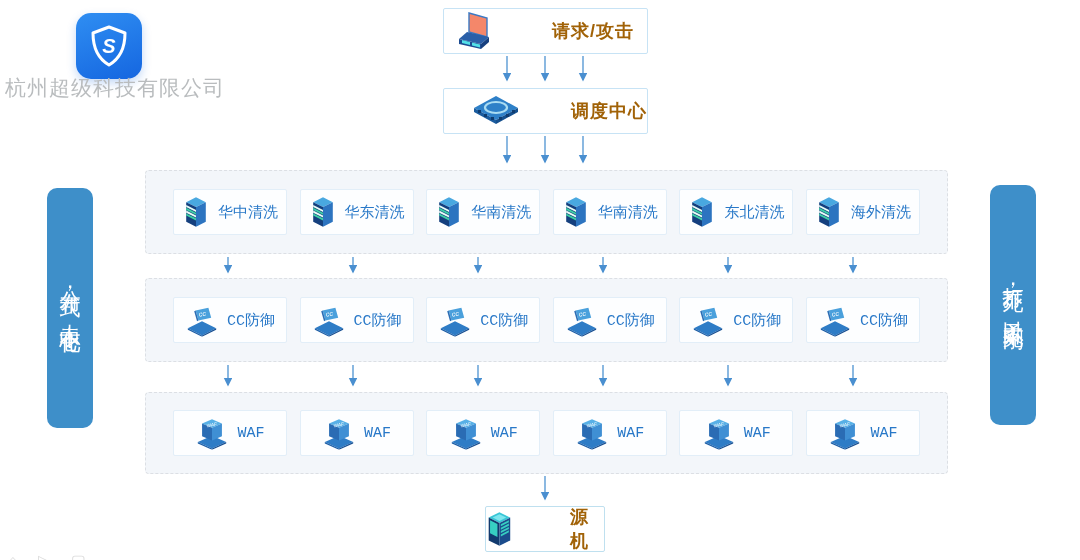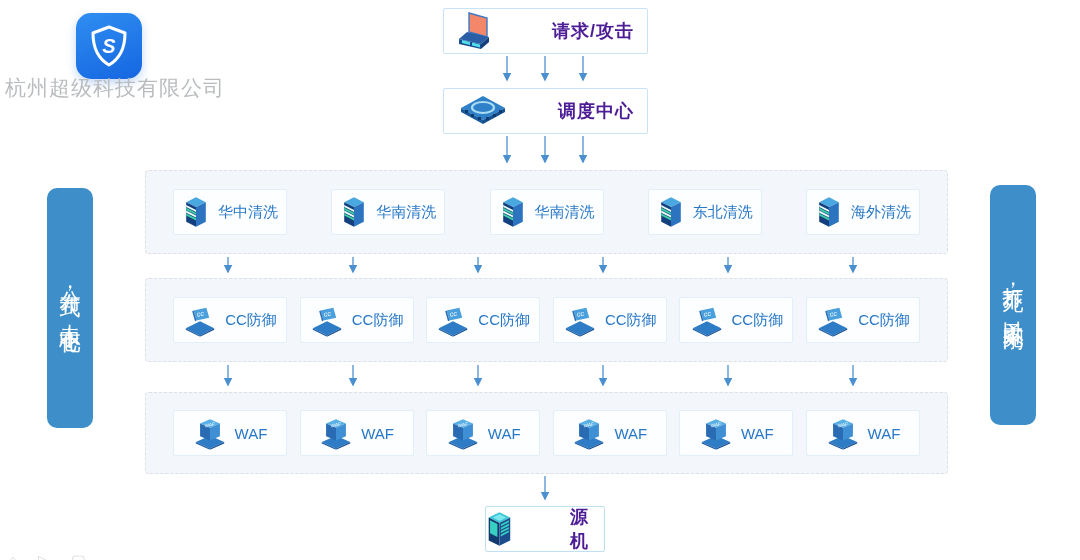--- a/index.html
+++ b/index.html
@@ -9,29 +9,29 @@
   
   .logo { position:absolute; left:76px; top:13px; width:66px; height:66px; border-radius:15px;
           background:linear-gradient(160deg,#2f8ef2 0%,#1566e0 100%);
           display:flex; align-items:center; justify-content:center;
           box-shadow:0 4px 10px rgba(21,102,224,.25); }
   .company { position:absolute; left:5px; top:74px; font-size:21px; color:#b9bcbe; letter-spacing:1px;font-family:Liberation Mono, monospace; }
 
   
   .node { position:absolute; background:#ffffff; border:1px solid #c7e3f5; border-radius:2px;
           display:flex; align-items:center; justify-content:center; gap:14px; }
-  .node-label { color:#4c1d95; font-weight:bold; font-size:18px; letter-spacing:1px;margin-left:35px; }
+  .node-label { color:#a16207; font-weight:bold; font-size:18px; letter-spacing:1px;margin-left:35px; }
 
   
   .row-container { position:absolute; left:145px; width:803px; background:#f3f6fa;
                    border:1px dashed #dcdfe4; border-radius:4px;
                    display:flex; align-items:center; justify-content:space-between; padding:0 27px; }
   .cell { width:114px; height:46px; background:#fdfeff; border:1px solid #e2eef8; border-radius:2px;
           display:flex; align-items:center; justify-content:center; gap:8px; }
-  .cell-label { color:#2878c8; font-size:15px; white-space:nowrap; }
+  .cell-label { color:#2878c8; font-size:15px; white-space:nowrap;font-family:Liberation Mono, monospace; }
 
   
   .banner { position:absolute; width:46px; height:240px; background:#3e8fc9; border-radius:10px;
             display:flex; align-items:center; justify-content:center; }
   .banner span { writing-mode:vertical-rl; text-orientation:upright; color:#ffffff;
                  font-size:21px; letter-spacing:3px; }
   .banner-left  { left:47px;  top:188px; }
   .banner-right { left:990px; top:185px; }
 
   
@@ -120,21 +120,21 @@
       <polygon points="12,2 30,7 30,26 12,21" fill="none" stroke="#3b79c4" stroke-width="1.4"></polygon>
       <polygon points="10,21 32,26 24,33 2,28" fill="#2a5fa8"></polygon>
       <polygon points="2,28 24,33 24,38 2,33" fill="#1c4c92"></polygon>
       <polygon points="24,33 32,26 32,31 24,38" fill="#163f7e"></polygon>
       <polygon points="5,29 13,31 13,34 5,32" fill="#53e0e8"></polygon>
       <polygon points="15,31.5 23,33.5 23,36.5 15,34.5" fill="#53e0e8"></polygon>
     </svg>
     <span class="node-label">请求/攻击</span>
   </div>
 
-  <div class="node" style="left:443px; top:88px; width:205px; height:46px;">
+  <div class="node" style="left:443px; top:88px; width:205px; height:46px;justify-content:flex-end;">
     <svg width="52" height="34" viewBox="0 0 52 34">
       <polygon points="26,2 48,14 26,26 4,14" fill="#2e80c8"></polygon>
       <polygon points="4,14 26,26 26,30 4,18" fill="#1b5c9e"></polygon>
       <polygon points="48,14 26,26 26,30 48,18" fill="#15508e"></polygon>
       <ellipse cx="26" cy="13.5" rx="11" ry="5.5" fill="none" stroke="#aadcf2" stroke-width="2.2"></ellipse>
       <rect x="8" y="16" width="3" height="3" fill="#0e3c70"></rect>
         <rect x="14" y="20" width="3" height="3" fill="#0e3c70"></rect>
       <rect x="21" y="23" width="3" height="3" fill="#0e3c70"></rect>
         <rect x="29" y="23" width="3" height="3" fill="#0e3c70"></rect>
       <rect x="36" y="20" width="3" height="3" fill="#0e3c70"></rect>
@@ -147,20 +147,26 @@
     <div class="cell">
       <svg width="28" height="32" viewBox="0 0 40 44">
           <use href="#sym-server"></use>
         </svg>
       <span class="cell-label">华中清洗</span>
     </div>
     <div class="cell">
       <svg width="28" height="32" viewBox="0 0 40 44">
           <use href="#sym-server"></use>
         </svg>
+      <span class="cell-label">华东清洗</span>
+    </div>
+    <div class="cell">
+      <svg width="28" height="32" viewBox="0 0 40 44">
+          <use href="#sym-server"></use>
+        </svg>
       <span class="cell-label">华南清洗</span>
     </div>
     <div class="cell">
       <svg width="28" height="32" viewBox="0 0 40 44">
           <use href="#sym-server"></use>
         </svg>
       <span class="cell-label">华南清洗</span>
     </div>
     <div class="cell">
       <svg width="28" height="32" viewBox="0 0 40 44">

